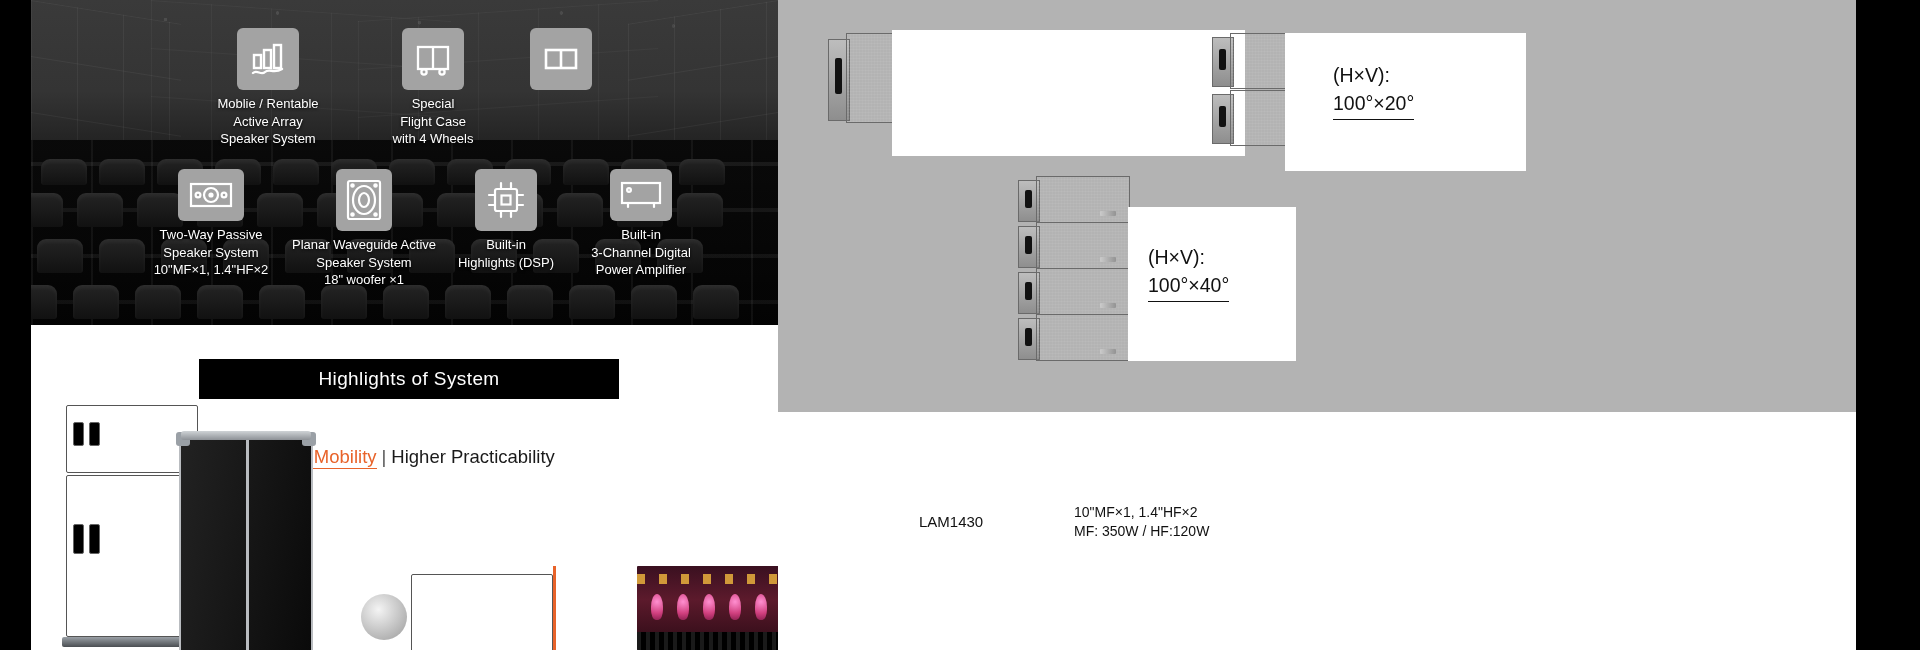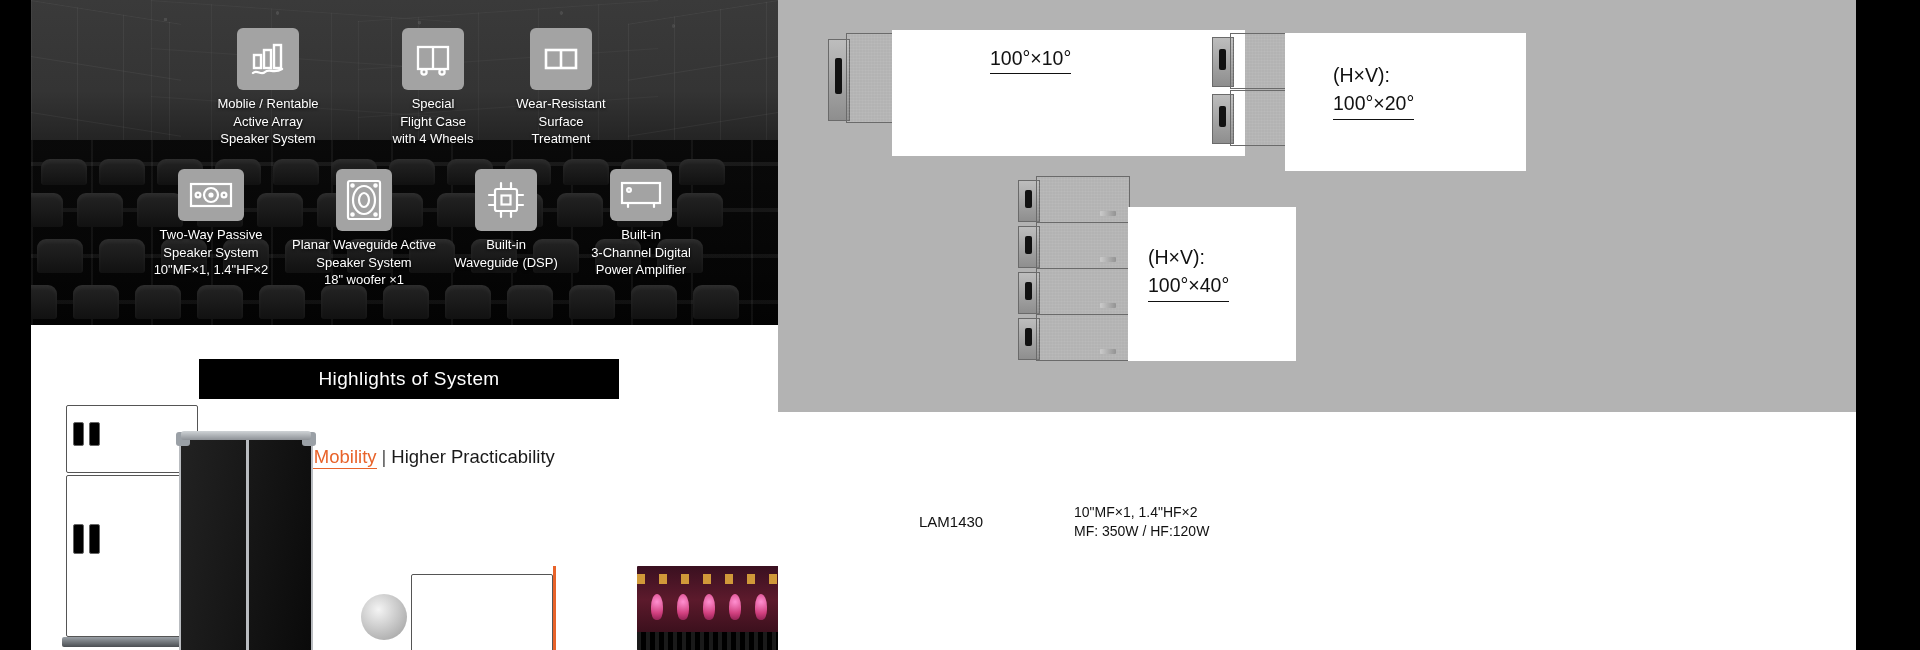--- a/index.html
+++ b/index.html
@@ -212,25 +212,20 @@
         </div>
       </div>
 
       <div class="feat" style="left:475px;top:28px;width:110px">
         <div class="tile">
           <svg width="40" height="40" viewBox="0 0 40 40" fill="none" stroke="#fff" stroke-width="2.6">
             <rect x="5" y="11" width="30" height="18"></rect>
             <line x1="20" y1="11" x2="20" y2="29"></line>
           </svg>
         </div>
-        <div class="cap">
-          <div>Wear-Resistant</div>
-          <div>Surface</div>
-          <div>Treatment</div>
-        </div>
       </div>
 
       <div class="feat" style="left:117px;top:169px;width:126px">
         <div class="tile" style="width:66px;height:52px">
           <svg width="46" height="32" viewBox="0 0 46 32" fill="none" stroke="#fff" stroke-width="2.2">
             <rect x="3" y="5" width="40" height="22"></rect>
             <circle cx="23" cy="16" r="7"></circle>
               <circle cx="23" cy="16" r="2.6" fill="#fff" stroke="none"></circle>
             <circle cx="10" cy="16" r="2.4"></circle>
               <circle cx="36" cy="16" r="2.4"></circle>
@@ -265,21 +260,21 @@
       <div class="feat" style="left:419px;top:169px;width:112px">
         <div class="tile" style="width:62px;height:62px">
           <svg width="42" height="42" viewBox="0 0 42 42" fill="none" stroke="#fff" stroke-width="2.2">
             <rect x="10" y="10" width="22" height="22" rx="2"></rect>
             <rect x="16.5" y="16.5" width="9" height="9"></rect>
             <path d="M16 10V4M26 10V4M16 32v6M26 32v6M10 16H4M10 26H4M32 16h6M32 26h6" stroke-linecap="round"></path>
           </svg>
         </div>
         <div class="cap">
           <div>Built-in</div>
-          <div>Waveguide (DSP)</div>
+          <div>Highlights (DSP)</div>
         </div>
       </div>
 
       <div class="feat" style="left:551px;top:169px;width:118px">
         <div class="tile" style="width:62px;height:52px">
           <svg width="44" height="32" viewBox="0 0 44 32" fill="none" stroke="#fff" stroke-width="2.2">
             <rect x="3" y="4" width="38" height="20"></rect>
             <circle cx="10" cy="11" r="1.9"></circle>
             <path d="M9 24v4M35 24v4" stroke-linecap="round"></path>
           </svg>
@@ -339,21 +334,20 @@
     <div class="gray-panel"></div>
     <div class="white-lower"></div>
 
     <div class="sp" style="left:50px;top:33px;width:120px;height:92px">
       <div class="side" style="top:6px;height:80px"></div>
       <div class="box" style="top:0;width:100px;height:88px">
           <div class="logo"></div>
         </div>
     </div>
     <div class="card" style="left:114px;top:30px;width:255px;height:112px;padding:14px 0 0 98px">
-      <div class="ln"><span class="val">100°×10°</span></div>
     </div>
 
     <div class="sp" style="left:434px;top:33px;width:110px;height:58px">
       <div class="side" style="top:4px;height:48px"></div>
       <div class="box" style="top:0;width:92px;height:54px">
           <div class="logo"></div>
         </div>
     </div>
     <div class="sp" style="left:434px;top:90px;width:110px;height:58px">
       <div class="side" style="top:4px;height:48px"></div>

